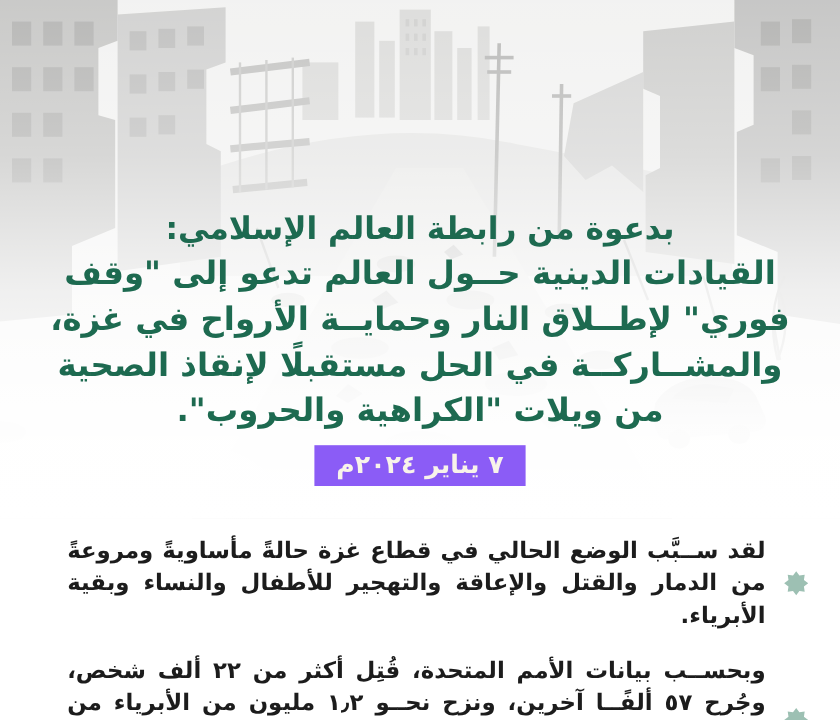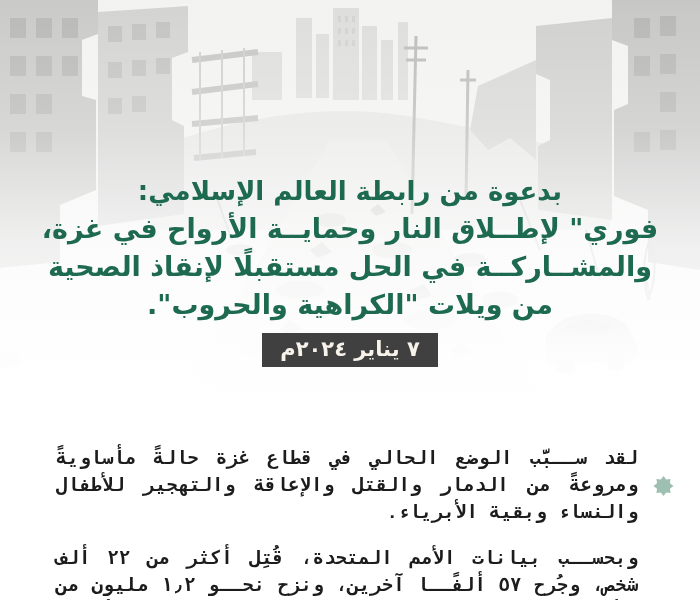--- a/index.html
+++ b/index.html
@@ -21,32 +21,32 @@
   }
   .hero-text{
     position:absolute;left:0;right:0;top:172px;
     direction:rtl;text-align:center;
     color:#1d6a50;font-weight:bold;
   }
   .hero-kicker{font-size:26px;line-height:38px;}
   .hero-line{font-size:27px;line-height:38px;}
   .date-badge{
     display:inline-block;margin-top:9px;
-    background:#404040;color:#f8f3ea;
+    background:#8b5cf6;color:#f8f3ea;
     font-size:21px;font-weight:bold;
     padding:3px 18px 5px 18px;line-height:26px;
   }
 
   
   .bullets{
     direction:rtl;
     padding:14px 26px 0 56px;
     display:flex;flex-direction:column;gap:19px;
   }
-  .bullet-item{display:flex;align-items:center;gap:15px;font-family:Liberation Mono, monospace;}
+  .bullet-item{display:flex;align-items:center;gap:15px;}
   .bullet-star{flex:0 0 21px;width:21px;height:22px;}
   .bullet-star svg{display:block;width:21px;height:22px;}
   .bullet-text{
     margin:0;flex:1;
     color:#1c1c1c;font-size:19px;font-weight:bold;line-height:1.42;
     text-align:justify;text-align-last:right;
   }
 </style>
 </head>
 <body>
@@ -174,20 +174,21 @@
 
       <g stroke="#9c9c9a" stroke-width="2" fill="none">
         <path d="M648,300 q-10,-40 6,-70 M648,300 q12,-30 2,-56 M650,300 l-6,-34"></path>
       </g>
     </svg>
 
     <div class="hero-fade"></div>
 
     <div class="hero-text">
       <div class="hero-kicker">بدعوة من رابطة العالم الإسلامي:</div>
+      <div class="hero-line">القيادات الدينية حــول العالم تدعو إلى "وقف</div>
       <div class="hero-line">فوري" لإطــلاق النار وحمايــة الأرواح في غزة،</div>
       <div class="hero-line">والمشــاركــة  في الحل مستقبلًا لإنقاذ الصحية</div>
       <div class="hero-line">من ويلات "الكراهية والحروب".</div>
       <div class="date-badge">٧ يناير ٢٠٢٤م</div>
     </div>
   </div>
 
   <div class="bullets">
 
     <div class="bullet-item">

